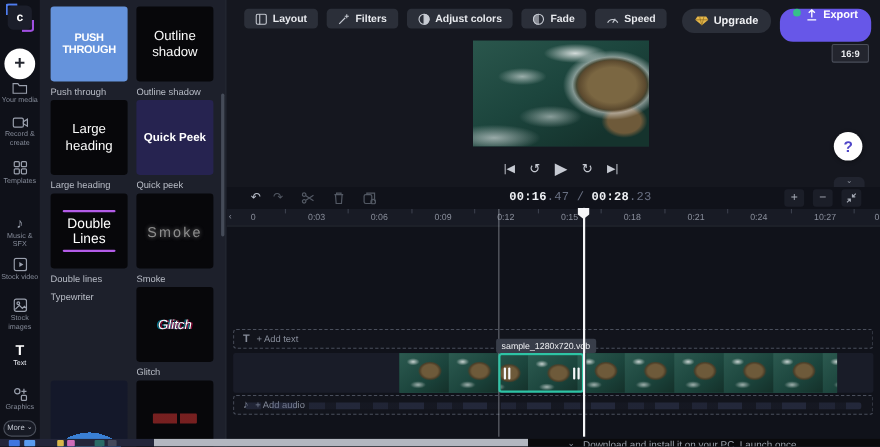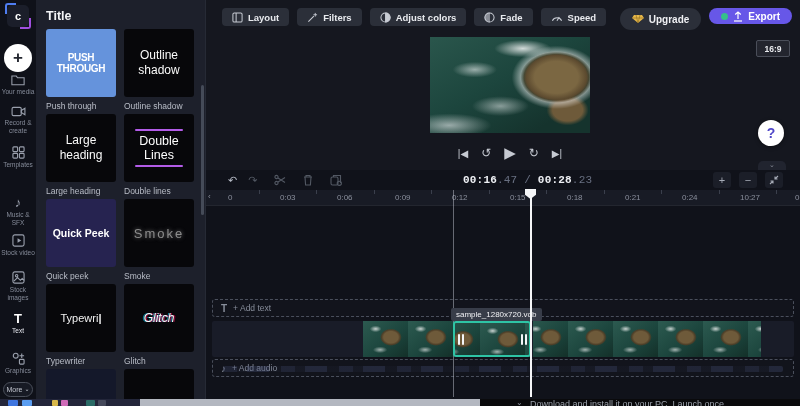--- a/index.html
+++ b/index.html
@@ -50,22 +50,22 @@
 
   
   #main { position:absolute; left:206px; top:0; width:594px; height:170px; background:#15171f; }
   #toolbar { position:absolute; left:16px; top:8px; display:flex; gap:8px; }
   .tb-btn { height:18px; background:#2b2f39; border:none; border-radius:4px; color:#e8eaee; font-family:inherit;
           font-size:9.5px; font-weight:bold; display:flex; align-items:center; gap:5px; padding:0 10px; cursor:pointer; }
   .tb-btn svg { stroke:#c8ccd4; }
   #hdr-right { position:absolute; right:8px; top:8px; display:flex; gap:8px; }
   .upgrade { height:22px; border-radius:12px; background:#2b2f39; border:none; color:#f0f1f4; font-family:inherit;
           font-size:10px; font-weight:bold; display:flex; align-items:center; gap:5px; padding:0 12px; cursor:pointer; }
-  .export { height:16px; border-radius:12px; background:#6757e8; border:none; color:#fff; font-family:inherit;
-          font-size:10px; font-weight:bold; display:flex; align-items:center; gap:5px; padding:0 12px; cursor:pointer; }
+  .export { height:30px; border-radius:12px; background:#6757e8; border:none; color:#fff; font-family:inherit;
+          font-size:10px; font-weight:bold; display:flex; align-items:flex-start; gap:5px; padding:0 12px; cursor:pointer; }
   .gdot { width:7px; height:7px; border-radius:50%; background:#35c08a; }
   .ratio { position:absolute; right:10px; top:40px; width:34px; height:17px; background:#23252e; border:1px solid #4a4e59;
           border-radius:2px; display:flex; align-items:center; justify-content:center; font-size:8.5px; font-weight:bold; color:#e8eaee; }
   .preview { position:absolute; left:224px; top:37px; width:160px; height:96px; background-color:#1d4a42; cursor:pointer;
       background-image:
         radial-gradient(ellipse 62px 44px at 79% 42%, rgba(255,255,255,0) 52%, rgba(255,255,255,.45) 58%, rgba(255,255,255,0) 72%),
         radial-gradient(ellipse 52px 38px at 79% 42%, #7b6742 0 42%, #5c4a2f 58%, rgba(0,0,0,0) 70%),
         radial-gradient(ellipse 30px 22px at 86% 76%, #6e5a3a 0 50%, rgba(0,0,0,0) 70%),
         radial-gradient(ellipse 46px 14px at 58% 12%, rgba(255,255,255,.8), rgba(255,255,255,0) 62%),
         radial-gradient(ellipse 34px 12px at 28% 34%, rgba(235,240,240,.6), rgba(255,255,255,0) 65%),
@@ -208,66 +208,62 @@
       </span>
     <span class="lbl">Graphics</span>
   </div>
   <div class="more-pill">
     <span>More</span>
     <span style="font-size:6px;line-height:5px">⌄</span>
   </div>
 </div>
 
 <div id="panel">
-  <h1>Title</h1>
   <div class="tile-grid">
     <div class="cell">
       <div class="tile tv-push">
           <span>PUSH THROUGH</span>
         </div>
       <div class="cap">Push through</div>
     </div>
     <div class="cell">
       <div class="tile">
           <span class="tv-plain">Outline shadow</span>
         </div>
       <div class="cap">Outline shadow</div>
     </div>
     <div class="cell">
       <div class="tile">
           <span class="tv-plain">Large heading</span>
         </div>
       <div class="cap">Large heading</div>
+    </div>
+    <div class="cell">
+      <div class="tile tv-quick">
+          <span>Quick Peek</span>
+        </div>
+      <div class="cap">Quick peek</div>
     </div>
     <div class="cell">
       <div class="tile">
         <span class="tv-dbl">
             <i class="dline"></i>
             <span style="width:54px">Double Lines</span>
             <i class="dline"></i>
           </span>
       </div>
       <div class="cap">Double lines</div>
     </div>
     <div class="cell">
-      <div class="tile tv-quick">
-          <span>Quick Peek</span>
-        </div>
-      <div class="cap">Quick peek</div>
-    </div>
-    <div class="cell">
       <div class="tile">
           <span class="tv-smoke">Smoke</span>
         </div>
       <div class="cap">Smoke</div>
     </div>
     <div class="cell">
-      <div class="tile">
-          <span class="tv-type"><span>Typewri</span><span class="cur">|</span></span>
-        </div>
       <div class="cap">Typewriter</div>
     </div>
     <div class="cell">
       <div class="tile">
           <span class="tv-glitch">Glitch</span>
         </div>
       <div class="cap">Glitch</div>
     </div>
     <div class="cell">
       <div class="tile tv-arch"></div>

